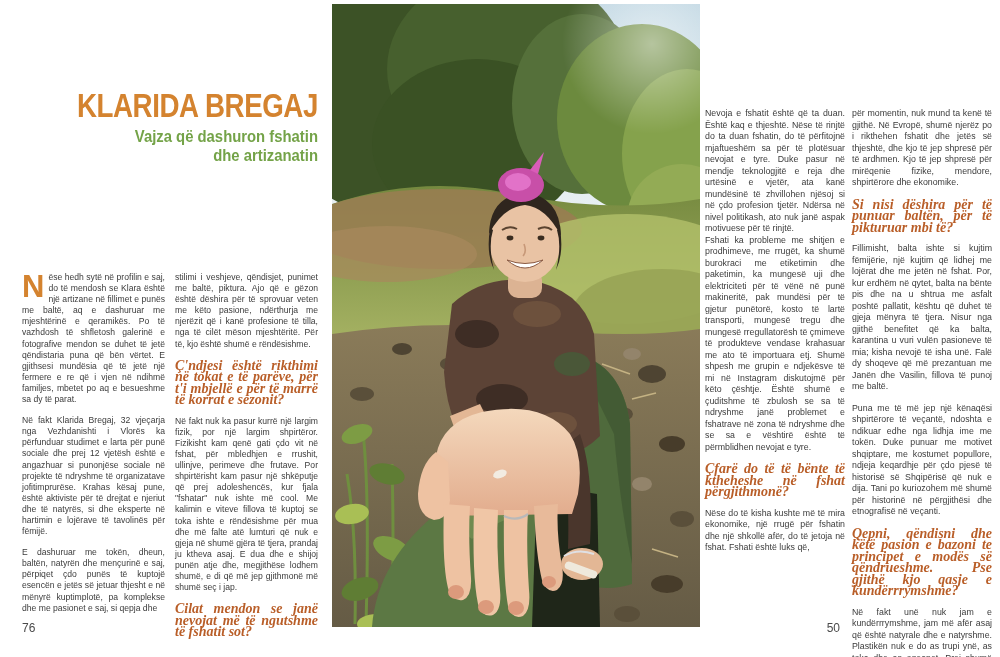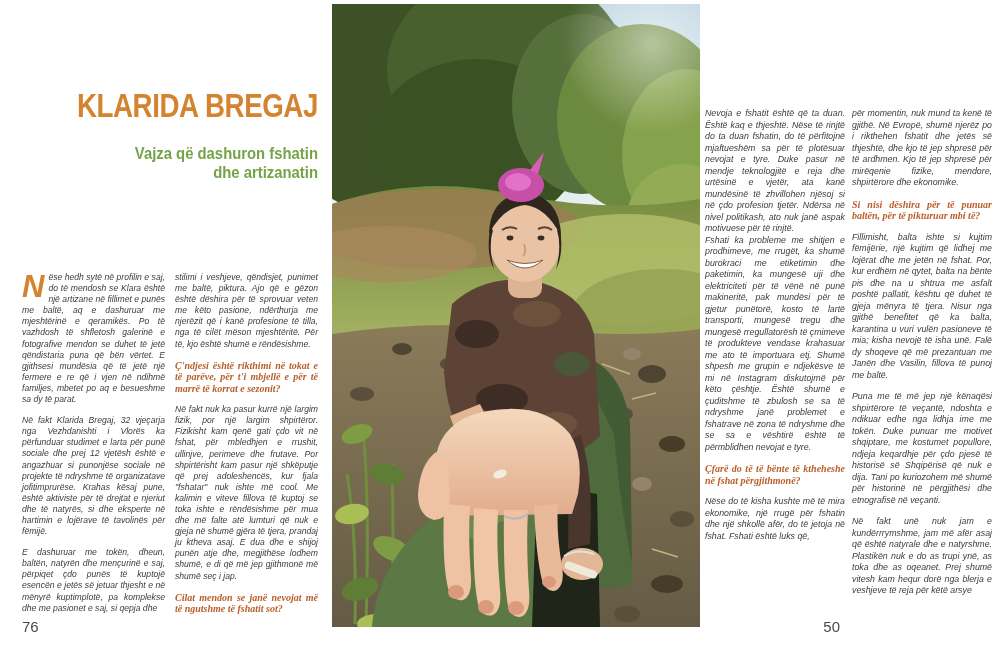--- a/index.html
+++ b/index.html
@@ -3,39 +3,39 @@
 <meta charset="utf-8">
 <style>
   html,body{margin:0;padding:0;width:1000px;height:657px;background:#ffffff;overflow:hidden;}
   body{font-family:"Liberation Sans","DejaVu Sans",sans-serif;color:#3b3b3b;}
   .spread{position:relative;width:852px;height:657px;background:#fff;}
 
   
   .title-block{position:absolute;left:22px;top:88px;width:296px;text-align:right;}
   .main-title{display:inline-block;font-size:33px;font-weight:bold;letter-spacing:-.5px;
     color:#d4832f;transform:scaleX(.84);transform-origin:right center;line-height:36px;white-space:nowrap;}
-  .subtitle{margin-top:20px;line-height:19px;}
+  .subtitle{margin-top:3px;line-height:19px;}
   .subtitle span{display:block;font-size:16.5px;font-weight:bold;color:#74a348;
     transform:scaleX(.9);transform-origin:right center;}
 
   .col{position:absolute;text-align:justify;font-size:8.6px;line-height:11.1px;color:#3b3b3b;}
-  .col p{margin:0 0 10px 0;font-style:italic;}
+  .col p{margin:0 0 10px 0;}
   .col p.tight{margin:0;}
   .l-col1{left:22px;top:272px;width:143px;}
   .l-col2{left:175px;top:272px;width:143px;}
   .r-col1{left:705px;top:108px;width:140px;line-height:11.5px;font-size:8.8px;}
   .r-col2{left:852px;top:108px;width:140px;line-height:11.5px;font-size:8.8px;}
 
   .dropcap{float:left;font-size:31px;line-height:26px;font-weight:bold;color:#d4832f;
     padding-right:4px;padding-top:2px;}
 
   .q{font-family:"Liberation Serif","DejaVu Serif",serif;font-style:italic;font-weight:bold;
-    color:#b95e28;font-size:10px;line-height:11.5px;margin:0 0 10px 0;}
-
-  .pagenum{position:absolute;bottom:22px;font-size:15px;color:#4a4a4a;}
+    color:#b95e28;font-size:14px;line-height:11.5px;margin:0 0 10px 0;}
+
+  .pagenum{position:absolute;bottom:22px;font-size:12px;color:#4a4a4a;}
   .pagenum.left{left:22px;}
   .pagenum.right{right:12px;}
 
   
   .photo{position:absolute;left:332px;top:4px;width:368px;height:623px;overflow:hidden;}
   .photo svg{display:block;}
 </style>
 </head>
 <body>
 
@@ -202,18 +202,19 @@
     <p>Fshati ka probleme me shitjen e prodhimeve, me rrugët, ka shumë burokraci me etiketimin dhe paketimin, ka mungesë uji dhe elektriciteti për të vënë në punë makineritë, pak mundësi për të gjetur punëtorë, kosto të lartë transporti, mungesë tregu dhe mungesë rregullatorësh të çmimeve të produkteve vendase krahasuar me ato të importuara etj. Shumë shpesh me grupin e ndjekësve të mi në Instagram diskutojmë për këto çështje. Është shumë e çuditshme të zbulosh se sa të ndryshme janë problemet e fshatrave në zona të ndryshme dhe se sa e vështirë është të përmblidhen nevojat e tyre.</p>
     <p class="q">Çfarë do të të bënte të ktheheshe në fshat përgjithmonë?</p>
     <p>Nëse do të kisha kushte më të mira ekonomike, një rrugë për fshatin dhe një shkollë afër, do të jetoja në fshat. Fshati është luks që,</p>
   </div>
 
   <div class="col r-col2">
     <p>për momentin, nuk mund ta kenë të gjithë. Në Evropë, shumë njerëz po i rikthehen fshatit dhe jetës së thjeshtë, dhe kjo të jep shpresë për të ardhmen. Kjo të jep shpresë për mirëqenie fizike, mendore, shpirtërore dhe ekonomike.</p>
     <p class="q">Si nisi dëshira për të punuar baltën, për të pikturuar mbi të?</p>
     <p>Fillimisht, balta ishte si kujtim fëmijërie, një kujtim që lidhej me lojërat dhe me jetën në fshat. Por, kur erdhëm në qytet, balta na bënte pis dhe na u shtrua me asfalt poshtë pallatit, kështu që duhet të gjeja mënyra të tjera. Nisur nga gjithë benefitet që ka balta, karantina u vuri vulën pasioneve të mia; kisha nevojë të isha unë. Falë dy shoqeve që më prezantuan me Janën dhe Vasilin, fillova të punoj me baltë.</p>
     <p>Puna me të më jep një kënaqësi shpirtërore të veçantë, ndoshta e ndikuar edhe nga lidhja ime me tokën. Duke punuar me motivet shqiptare, me kostumet popullore, ndjeja keqardhje për çdo pjesë të historisë së Shqipërisë që nuk e dija. Tani po kuriozohem më shumë për historinë në përgjithësi dhe etnografisë në veçanti.</p>
+    <p class="q">Qepni, qëndisni dhe këtë pasion e bazoni te principet e modës së qëndrueshme. Pse gjithë kjo qasje e kundërrrymshme?</p>
     <p class="tight">Në fakt unë nuk jam e kundërrrymshme, jam më afër asaj që është natyrale dhe e natyrshme. Plastikën nuk e do as trupi ynë, as toka dhe as oqeanet. Prej shumë vitesh kam hequr dorë nga blerja e veshjeve të reja për këtë arsye</p>
   </div>
 
   <div class="pagenum right">50</div>
 
 </div>
 
 </body></html>

